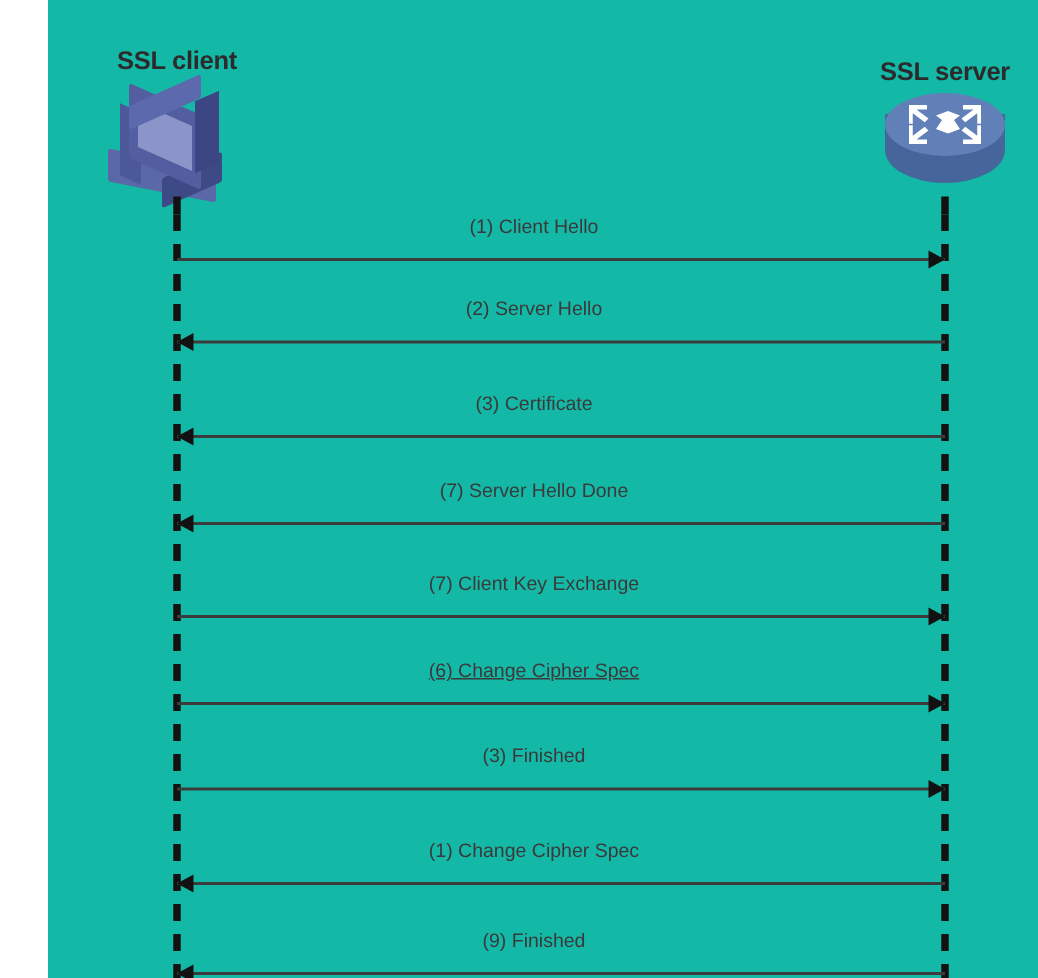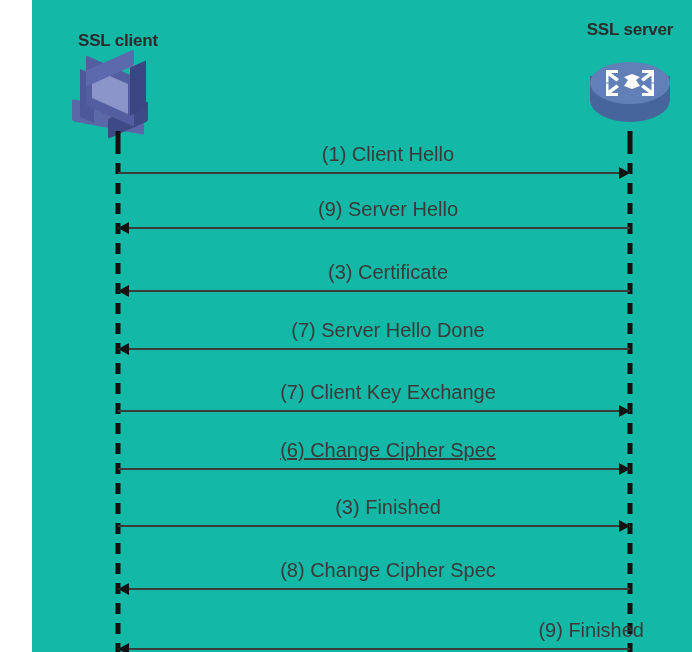--- a/index.html
+++ b/index.html
@@ -23,45 +23,45 @@
   .actor-title {
     position: absolute;
     font-size: 17px;
     font-weight: bold;
     color: #2b2b2b;
     letter-spacing: -0.2px;
     white-space: nowrap;
     transform: translateX(-50%);
   }
   .actor-title.client { left: 86px; top: 31px; }
-  .actor-title.server { left: 598px; top: 20px; }
+  .actor-title.server { left: 598px; top: 38px; }
 
   
   .lifeline {
     position: absolute;
     top: 143px;
     width: 5px;
     height: 509px;
     transform: translateX(-50%);
     background-image: repeating-linear-gradient(
         to bottom,
         #121212 0px, #121212 11px,
         rgba(255,255,255,0) 11px, rgba(255,255,255,0) 20px);
   }
   .lifeline.client { left: 86px; }
   .lifeline.server { left: 598px; }
 
   
   .msg { position: absolute; left: 0; width: 692px; }
   .msg-label {
     position: absolute;
-    left: 100px;
+    left: 68px;
     width: 512px;
     text-align: center;
-    font-size: 20px;
+    font-size: 13px;
     color: #3a3a3a;
     white-space: nowrap;
   }
   .msg-line {
     position: absolute;
     left: 86px;
     width: 512px;
     height: 0;
     border-top: 2px solid #3c3c3c;
   }
@@ -219,21 +219,21 @@
   <div class="lifeline client"></div>
   <div class="lifeline server"></div>
 
   <div id="messages">
       <div class="msg">
         <div class="msg-label" style="top: 143px;">(1) Client Hello</div>
         <div class="msg-line" style="top: 172px;"></div>
         <div class="arrowhead right" style="top: 167px;"></div>
       </div>
       <div class="msg">
-        <div class="msg-label" style="top: 198px;">(9) Server Hello</div>
+        <div class="msg-label" style="top: 198px;">(2) Server Hello</div>
         <div class="msg-line" style="top: 227px;"></div>
         <div class="arrowhead left" style="top: 222px;"></div>
       </div>
       <div class="msg">
         <div class="msg-label" style="top: 261px;">(3) Certificate</div>
         <div class="msg-line" style="top: 290px;"></div>
         <div class="arrowhead left" style="top: 285px;"></div>
       </div>
       <div class="msg">
         <div class="msg-label" style="top: 319px;">(7) Server Hello Done</div>
@@ -249,24 +249,24 @@
         <div class="msg-label" style="top: 439px; text-decoration: underline;">(6) Change Cipher Spec</div>
         <div class="msg-line" style="top: 468px;"></div>
         <div class="arrowhead right" style="top: 463px;"></div>
       </div>
       <div class="msg">
         <div class="msg-label" style="top: 496px;">(3) Finished</div>
         <div class="msg-line" style="top: 525px;"></div>
         <div class="arrowhead right" style="top: 520px;"></div>
       </div>
       <div class="msg">
-        <div class="msg-label" style="top: 559px;">(8) Change Cipher Spec</div>
+        <div class="msg-label" style="top: 559px;">(1) Change Cipher Spec</div>
         <div class="msg-line" style="top: 588px;"></div>
         <div class="arrowhead left" style="top: 583px;"></div>
       </div>
       <div class="msg">
-        <div class="msg-label" style="top: 619px; text-align: right;">(9) Finished</div>
+        <div class="msg-label" style="top: 619px;">(9) Finished</div>
         <div class="msg-line" style="top: 648px;"></div>
         <div class="arrowhead left" style="top: 643px;"></div>
       </div>
     </div>
 
 </div>
 
 </body></html>

